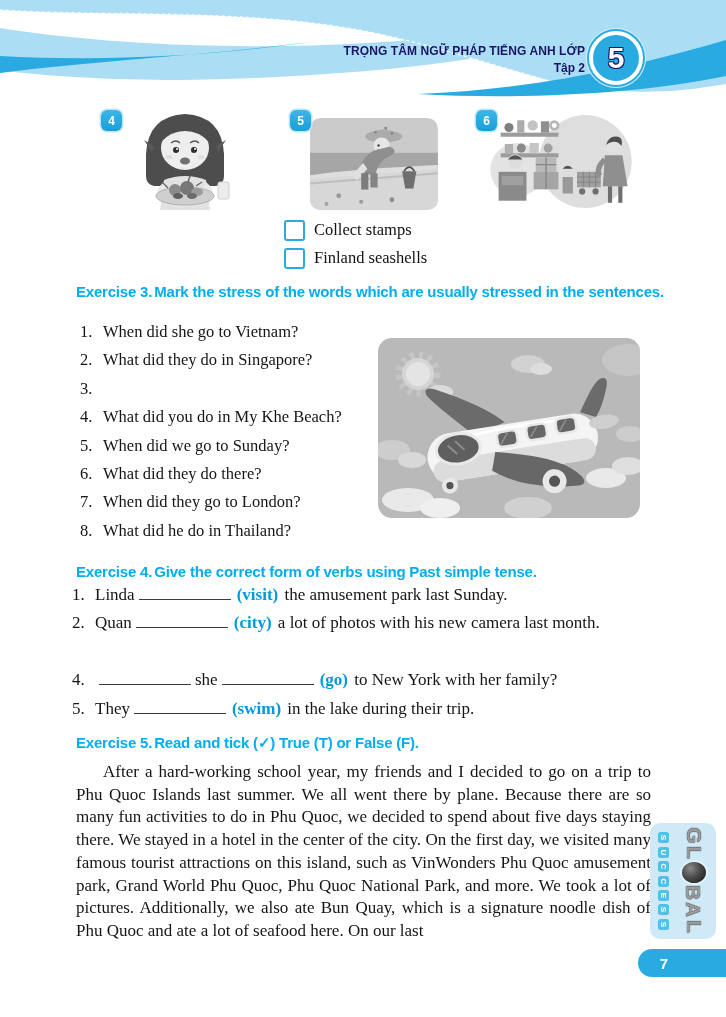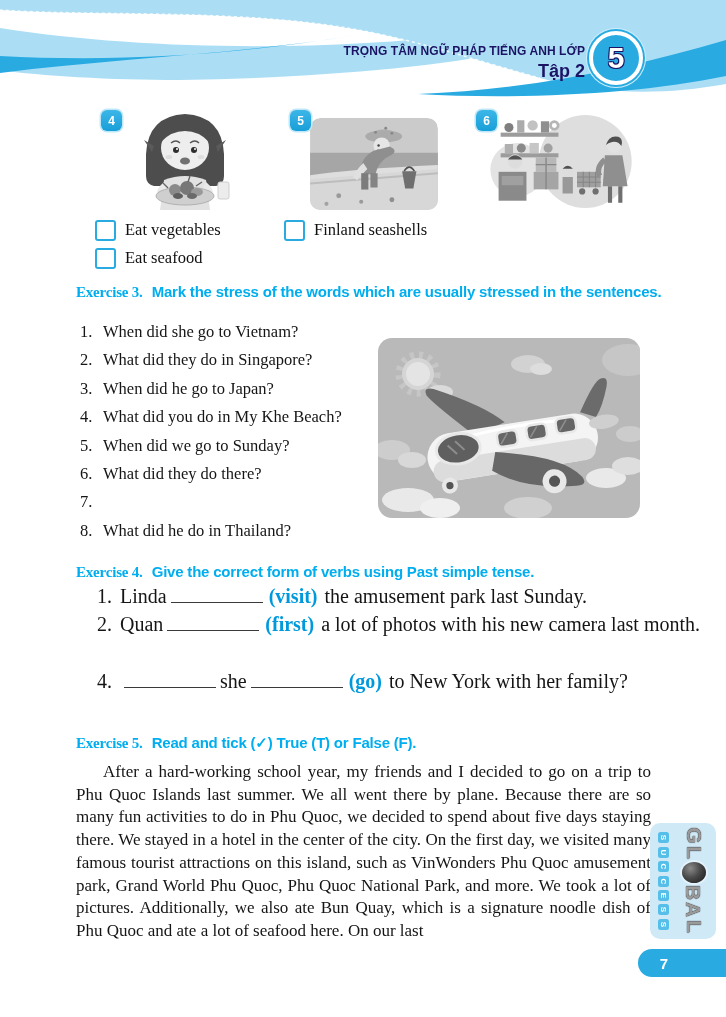--- a/index.html
+++ b/index.html
@@ -4,21 +4,21 @@
 <style>
   html,body{margin:0;padding:0;background:#ffffff;}
   #page{position:relative;width:726px;height:1017px;background:#fff;overflow:hidden;
         font-family:"Liberation Serif", serif;color:#1c1c1c;}
   
   #header-art{position:absolute;left:0;top:0;width:726px;height:100px;}
   .book-title{position:absolute;top:44px;right:141px;text-align:right;
     font-family:"Liberation Sans",sans-serif;font-weight:700;color:#1B1464;
     font-size:12px;letter-spacing:.1px;line-height:1.2;white-space:nowrap;}
   .book-sub{position:absolute;top:61px;right:141px;text-align:right;
-    font-family:"Liberation Sans",sans-serif;font-weight:700;color:#1B1464;font-size:18px;}
+    font-family:"Liberation Sans",sans-serif;font-weight:700;color:#1B1464;font-size:12px;}
   .grade-circle{position:absolute;left:589px;top:31px;width:46px;height:46px;border-radius:50%;
     background:#29ABE2;border:4px solid #ffffff;box-shadow:0 0 0 2px #29ABE2, 0 0 0 3px #cfeefb;
     display:flex;align-items:center;justify-content:center;}
   .grade-circle span{font-family:"Liberation Sans",sans-serif;font-weight:700;font-size:30px;color:#fff;
     text-shadow:1px 1px 0 #1B1464,-1px 1px 0 #1B1464,1px -1px 0 #1B1464,-1px -1px 0 #1B1464;}
   
   .activity{position:absolute;top:106px;width:180px;}
   .activity.a1{left:95px;} .activity.a2{left:284px;} .activity.a3{left:470px;}
   .num-badge{position:absolute;left:6px;top:4px;width:21px;height:21px;border-radius:6px;
     background:linear-gradient(180deg,#3db6e8,#189fd8);display:flex;align-items:center;justify-content:center;
@@ -27,30 +27,30 @@
   .illus{position:relative;height:104px;display:flex;align-items:flex-end;justify-content:center;}
   .opts{margin-top:6px;}
   .opt-row{display:flex;align-items:center;height:28px;}
   .checkbox{width:17px;height:17px;border:2.4px solid #29ABE2;border-radius:3px;background:#fff;
     margin-right:9px;flex:0 0 auto;}
   .opt-label{font-size:16.5px;color:#111;white-space:nowrap;}
   
   .ex-heading{position:absolute;left:76px;width:576px;font-family:"Liberation Sans",sans-serif;
     font-weight:700;font-size:15px;color:#00AEEF;letter-spacing:-.2px;line-height:21px;
     text-align:justify;padding-left:84px;text-indent:-84px;}
-  .ex-label{margin-right:9px;font-family:Liberation Serif, serif;}
+  .ex-label{margin-right:2px;}
   #ex3-heading{top:281px;} #ex4-heading{top:561px;width:580px;} #ex5-heading{top:732px;width:580px;}
   
   .qrow{position:absolute;left:80px;height:28px;display:flex;font-size:16.5px;color:#151515;white-space:nowrap;}
   .qnum{width:23px;flex:0 0 auto;}
   
   #plane-box{position:absolute;left:378px;top:338px;width:262px;height:180px;border-radius:14px;
     overflow:hidden;background:#b9b9b9;}
   
-  .frow{position:absolute;left:97px;height:28px;font-size:20px;color:#151515;white-space:nowrap;}
+  .frow{position:absolute;left:72px;height:28px;font-size:17px;color:#151515;white-space:nowrap;}
   .fnum{display:inline-block;width:23px;}
   .blank{display:inline-block;width:92px;height:13px;border-bottom:1.3px solid #3a3a3a;margin:0 4px;}
   .verb{color:#0099DC;font-weight:700;margin:0 2px;}
   
   #ex5-para{position:absolute;left:76px;top:761px;width:575px;font-size:17px;line-height:22.7px;
     text-align:justify;text-indent:27px;color:#151515;}
   
   #global-logo{position:absolute;right:10px;top:823px;width:66px;height:116px;background:#cfe9f7;
     border-radius:10px;display:flex;}
   .succ-col{display:flex;flex-direction:column;justify-content:space-evenly;align-items:center;
@@ -109,30 +109,20 @@
         <ellipse cx="55" cy="86" rx="29" ry="9" fill="#cfcfcf" stroke="#b0b0b0"></ellipse>
         <circle cx="45" cy="80" r="6" fill="#8a8a8a"></circle>
           <circle cx="57" cy="78" r="7" fill="#777777"></circle>
         <ellipse cx="67" cy="82" rx="6" ry="4" fill="#9a9a9a"></ellipse>
         <ellipse cx="48" cy="86" rx="5" ry="3" fill="#5f5f5f"></ellipse>
           <ellipse cx="62" cy="86" rx="5" ry="3" fill="#6a6a6a"></ellipse>
         <path d="M38,78 l-5,-5 M58,72 l2,-6 M66,76 l6,-4" stroke="#666" stroke-width="1.4" fill="none"></path>
         <rect x="88" y="72" width="11" height="17" rx="2" fill="#ececec" stroke="#cfcfcf"></rect>
       </svg>
     </div>
-    <div class="opts">
-      <div class="opt-row">
-        <span class="checkbox"></span>
-        <span class="opt-label">Eat vegetables</span>
-      </div>
-      <div class="opt-row">
-        <span class="checkbox"></span>
-        <span class="opt-label">Eat seafood</span>
-      </div>
-    </div>
   </div>
 
   <div class="activity a2">
     <div class="num-badge">5</div>
     <div class="illus">
       <svg width="128" height="92" viewBox="0 0 125 90" style="border-radius:10px;overflow:hidden">
         <rect width="125" height="90" rx="10" fill="#cbcbcb"></rect>
         <rect y="34" width="125" height="24" fill="#a6a6a6"></rect>
         <path d="M0,56 Q40,50 125,46 L125,58 Q60,58 0,62 Z" fill="#dedede"></path>
         <path d="M0,60 L125,50 L125,90 L0,90 Z" fill="#d7d7d7"></path>
@@ -151,20 +141,24 @@
           <path d="M66,31 q3,2 6,0" stroke="#555" fill="none"></path>
         <path d="M62,32 Q48,40 50,54 L64,56 Q66,42 80,36 Q86,32 78,28 Z" fill="#8f8f8f"></path>
         <path d="M52,44 Q44,52 42,58 L46,61 Q52,54 56,50 Z" fill="#e0e0e0"></path>
         <rect x="50" y="54" width="7" height="16" fill="#7c7c7c"></rect>
         <rect x="59" y="54" width="7" height="14" fill="#848484"></rect>
         <path d="M90,52 L104,52 L101,69 L93,69 Z" fill="#6f6f6f"></path>
         <path d="M92,52 q5,-8 10,0" stroke="#4f4f4f" stroke-width="1.6" fill="none"></path>
       </svg>
     </div>
     <div class="opts">
+      <div class="opt-row">
+        <span class="checkbox"></span>
+        <span class="opt-label">Collect stamps</span>
+      </div>
       <div class="opt-row">
         <span class="checkbox"></span>
         <span class="opt-label">Finland seashells</span>
       </div>
     </div>
   </div>
 
   <div class="activity a3">
     <div class="num-badge">6</div>
     <div class="illus">
@@ -216,36 +210,36 @@
   <div class="qrow" style="top:322px">
       <span class="qnum">1.</span>
       <span>When did she go to Vietnam?</span>
     </div>
   <div class="qrow" style="top:350px">
       <span class="qnum">2.</span>
       <span>What did they do in Singapore?</span>
     </div>
   <div class="qrow" style="top:379px">
       <span class="qnum">3.</span>
-      <span>When did he go to Japan?</span>
     </div>
   <div class="qrow" style="top:407px">
       <span class="qnum">4.</span>
       <span>What did you do in My Khe Beach?</span>
     </div>
   <div class="qrow" style="top:436px">
       <span class="qnum">5.</span>
       <span>When did we go to Sunday?</span>
     </div>
   <div class="qrow" style="top:464px">
       <span class="qnum">6.</span>
       <span>What did they do there?</span>
     </div>
   <div class="qrow" style="top:492px">
       <span class="qnum">7.</span>
+      <span>When did they go to London?</span>
     </div>
   <div class="qrow" style="top:521px">
       <span class="qnum">8.</span>
       <span>What did he do in Thailand?</span>
     </div>
 
   <div id="plane-box">
     <svg width="262" height="180" viewBox="0 0 262 180">
       <circle cx="40" cy="36" r="19" fill="none" stroke="#c6c6c6" stroke-width="7" stroke-dasharray="4 5"></circle>
       <circle cx="40" cy="36" r="16" fill="#d5d5d5"></circle>
@@ -287,24 +281,27 @@
   </div>
 
   <div class="ex-heading" id="ex4-heading">
     <span class="ex-label">Exercise 4.</span><span>Give the correct form of verbs using Past simple tense.</span>
   </div>
 
   <div class="frow" style="top:585px">
     <span class="fnum">1.</span><span>Linda</span><span class="blank"></span><span class="verb">(visit)</span> <span>the amusement park last Sunday.</span>
   </div>
   <div class="frow" style="top:613px">
-    <span class="fnum">2.</span><span>Quan</span><span class="blank"></span><span class="verb">(first)</span> <span>a lot of photos with his new camera last month.</span>
+    <span class="fnum">2.</span><span>Quan</span><span class="blank"></span><span class="verb">(city)</span> <span>a lot of photos with his new camera last month.</span>
   </div>
   <div class="frow" style="top:670px">
     <span class="fnum">4.</span><span class="blank"></span><span>she</span><span class="blank"></span><span class="verb">(go)</span> <span>to New York with her family?</span>
+  </div>
+  <div class="frow" style="top:699px">
+    <span class="fnum">5.</span><span>They</span><span class="blank"></span><span class="verb">(swim)</span> <span>in the lake during their trip.</span>
   </div>
 
   <div class="ex-heading" id="ex5-heading">
     <span class="ex-label">Exercise 5.</span><span>Read and tick (✓) True (T) or False (F).</span>
   </div>
   <div id="ex5-para">After a hard-working school year, my friends and I decided to go on a trip to Phu Quoc Islands last summer. We all went there by plane. Because there are so many fun activities to do in Phu Quoc, we decided to spend about five days staying there. We stayed in a hotel in the center of the city. On the first day, we visited many famous tourist attractions on this island, such as VinWonders Phu Quoc amusement park, Grand World Phu Quoc, Phu Quoc National Park, and more. We took a lot of pictures. Additionally, we also ate Bun Quay, which is a signature noodle dish of Phu Quoc and ate a lot of seafood here. On our last</div>
 
   <div id="global-logo">
     <div class="succ-col">
       <span class="succ-chip">S</span>

